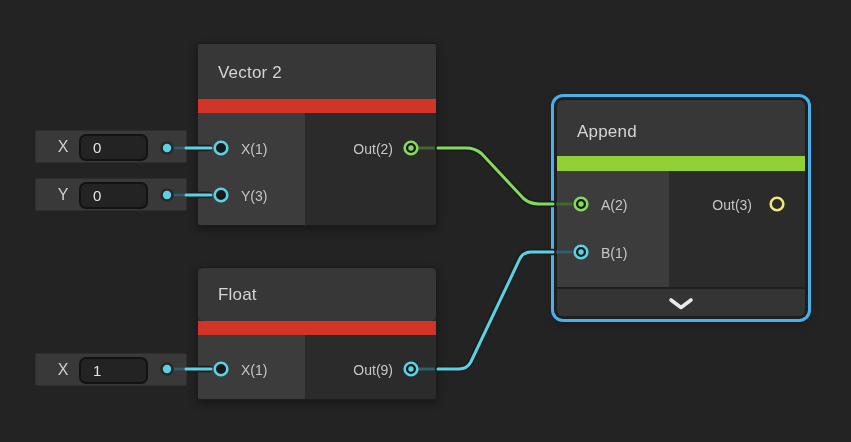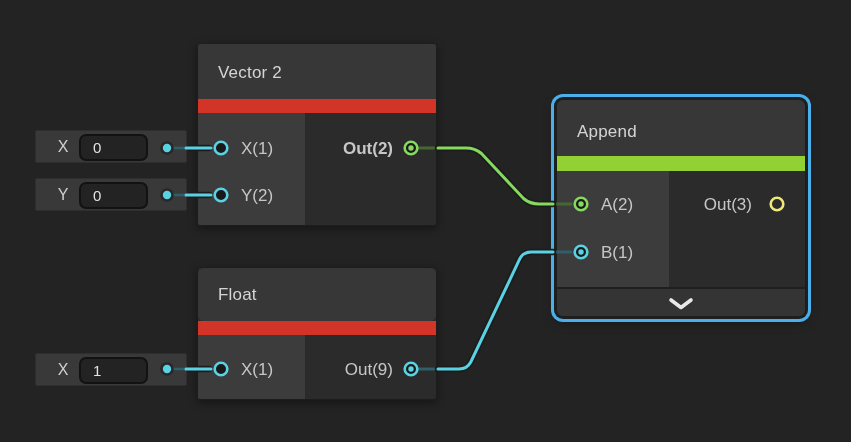--- a/index.html
+++ b/index.html
@@ -23,21 +23,21 @@
     position:absolute;left:0;top:0;right:0;background:#373737;
   }
   .node-title{
     position:absolute;left:20px;top:50%;transform:translateY(-50%);
     color:#d4d4d4;font-size:17px;letter-spacing:.2px;white-space:nowrap;
   }
   .accent-bar{position:absolute;left:0;right:0;}
   .panel-left{position:absolute;left:0;background:#3c3c3c;}
   .port-label{
     position:absolute;transform:translateY(-50%);
-    color:#c6c6c6;font-size:17px;white-space:nowrap;
+    color:#c6c6c6;font-size:14px;white-space:nowrap;
   }
   .port-label.out{text-align:right;}
   .bottom-bar{
     position:absolute;left:0;right:0;background:#343434;
     display:flex;align-items:center;justify-content:center;
   }
   .divider{position:absolute;left:0;right:0;background:#1f1f1f;}
   
   .param{
     position:absolute;width:152px;height:33px;background:#393939;
@@ -76,22 +76,22 @@
     <input class="param-input" value="1" style="">
   </div>
 
   <div class="node" style="left:197px;top:43px;width:240px;height:183px;">
     <div class="node-header" style="height:58px;">
       <div class="node-title">Vector 2</div>
     </div>
     <div class="accent-bar" style="top: 55px; height: 14px; background: rgb(210, 52, 40);"></div>
     <div class="panel-left" style="top:69px;height:114px;width:107px;"></div>
     <div class="port-label" style="left:43px;top:105px;">X(1)</div>
-    <div class="port-label" style="left:43px;top:152px;">Y(2)</div>
-    <div class="port-label out" style="right:43px;top:105px;font-weight:bold;">Out(2)</div>
+    <div class="port-label" style="left:43px;top:152px;">Y(3)</div>
+    <div class="port-label out" style="right:43px;top:105px;">Out(2)</div>
   </div>
 
   <div class="node" style="left:197px;top:267px;width:240px;height:133px;">
     <div class="node-header" style="height:53px;border-radius:6px;">
       <div class="node-title">Float</div>
     </div>
     <div class="accent-bar" style="top: 53px; height: 14px; background: rgb(210, 52, 40);"></div>
     <div class="panel-left" style="top:67px;height:66px;width:107px;"></div>
     <div class="port-label" style="left:43px;top:102px;">X(1)</div>
     <div class="port-label out" style="right:43px;top:102px;">Out(9)</div>

